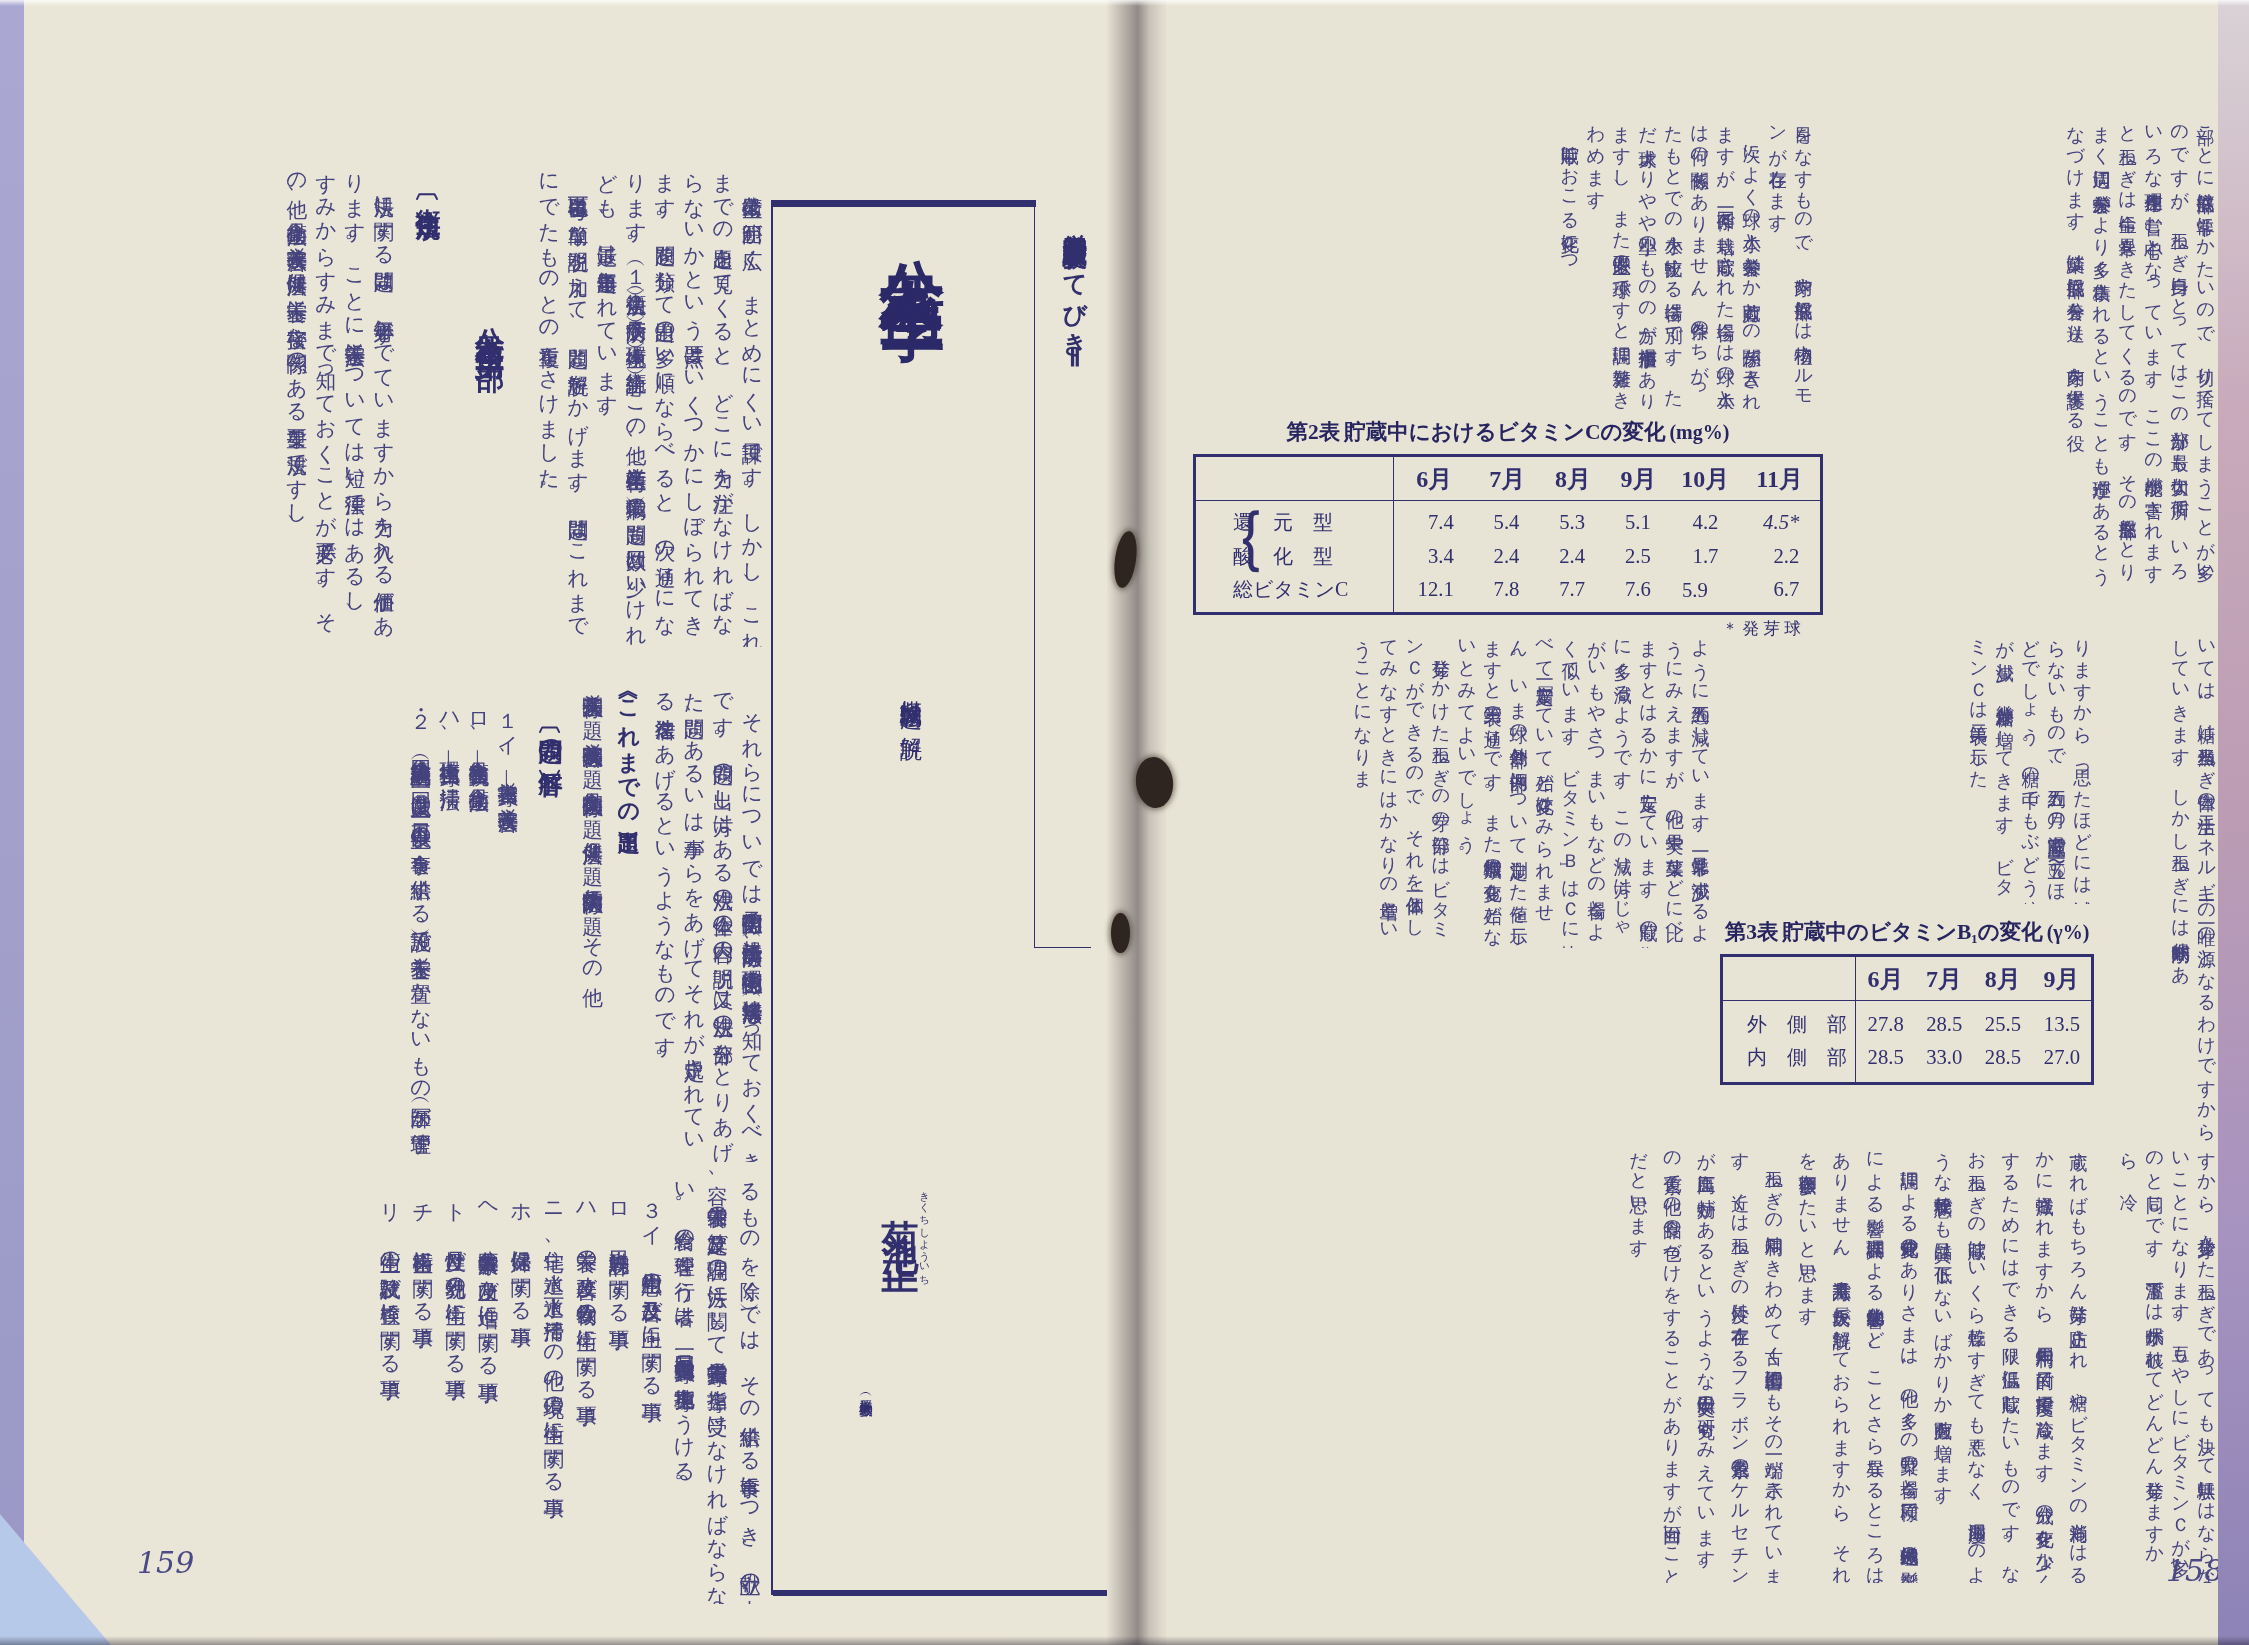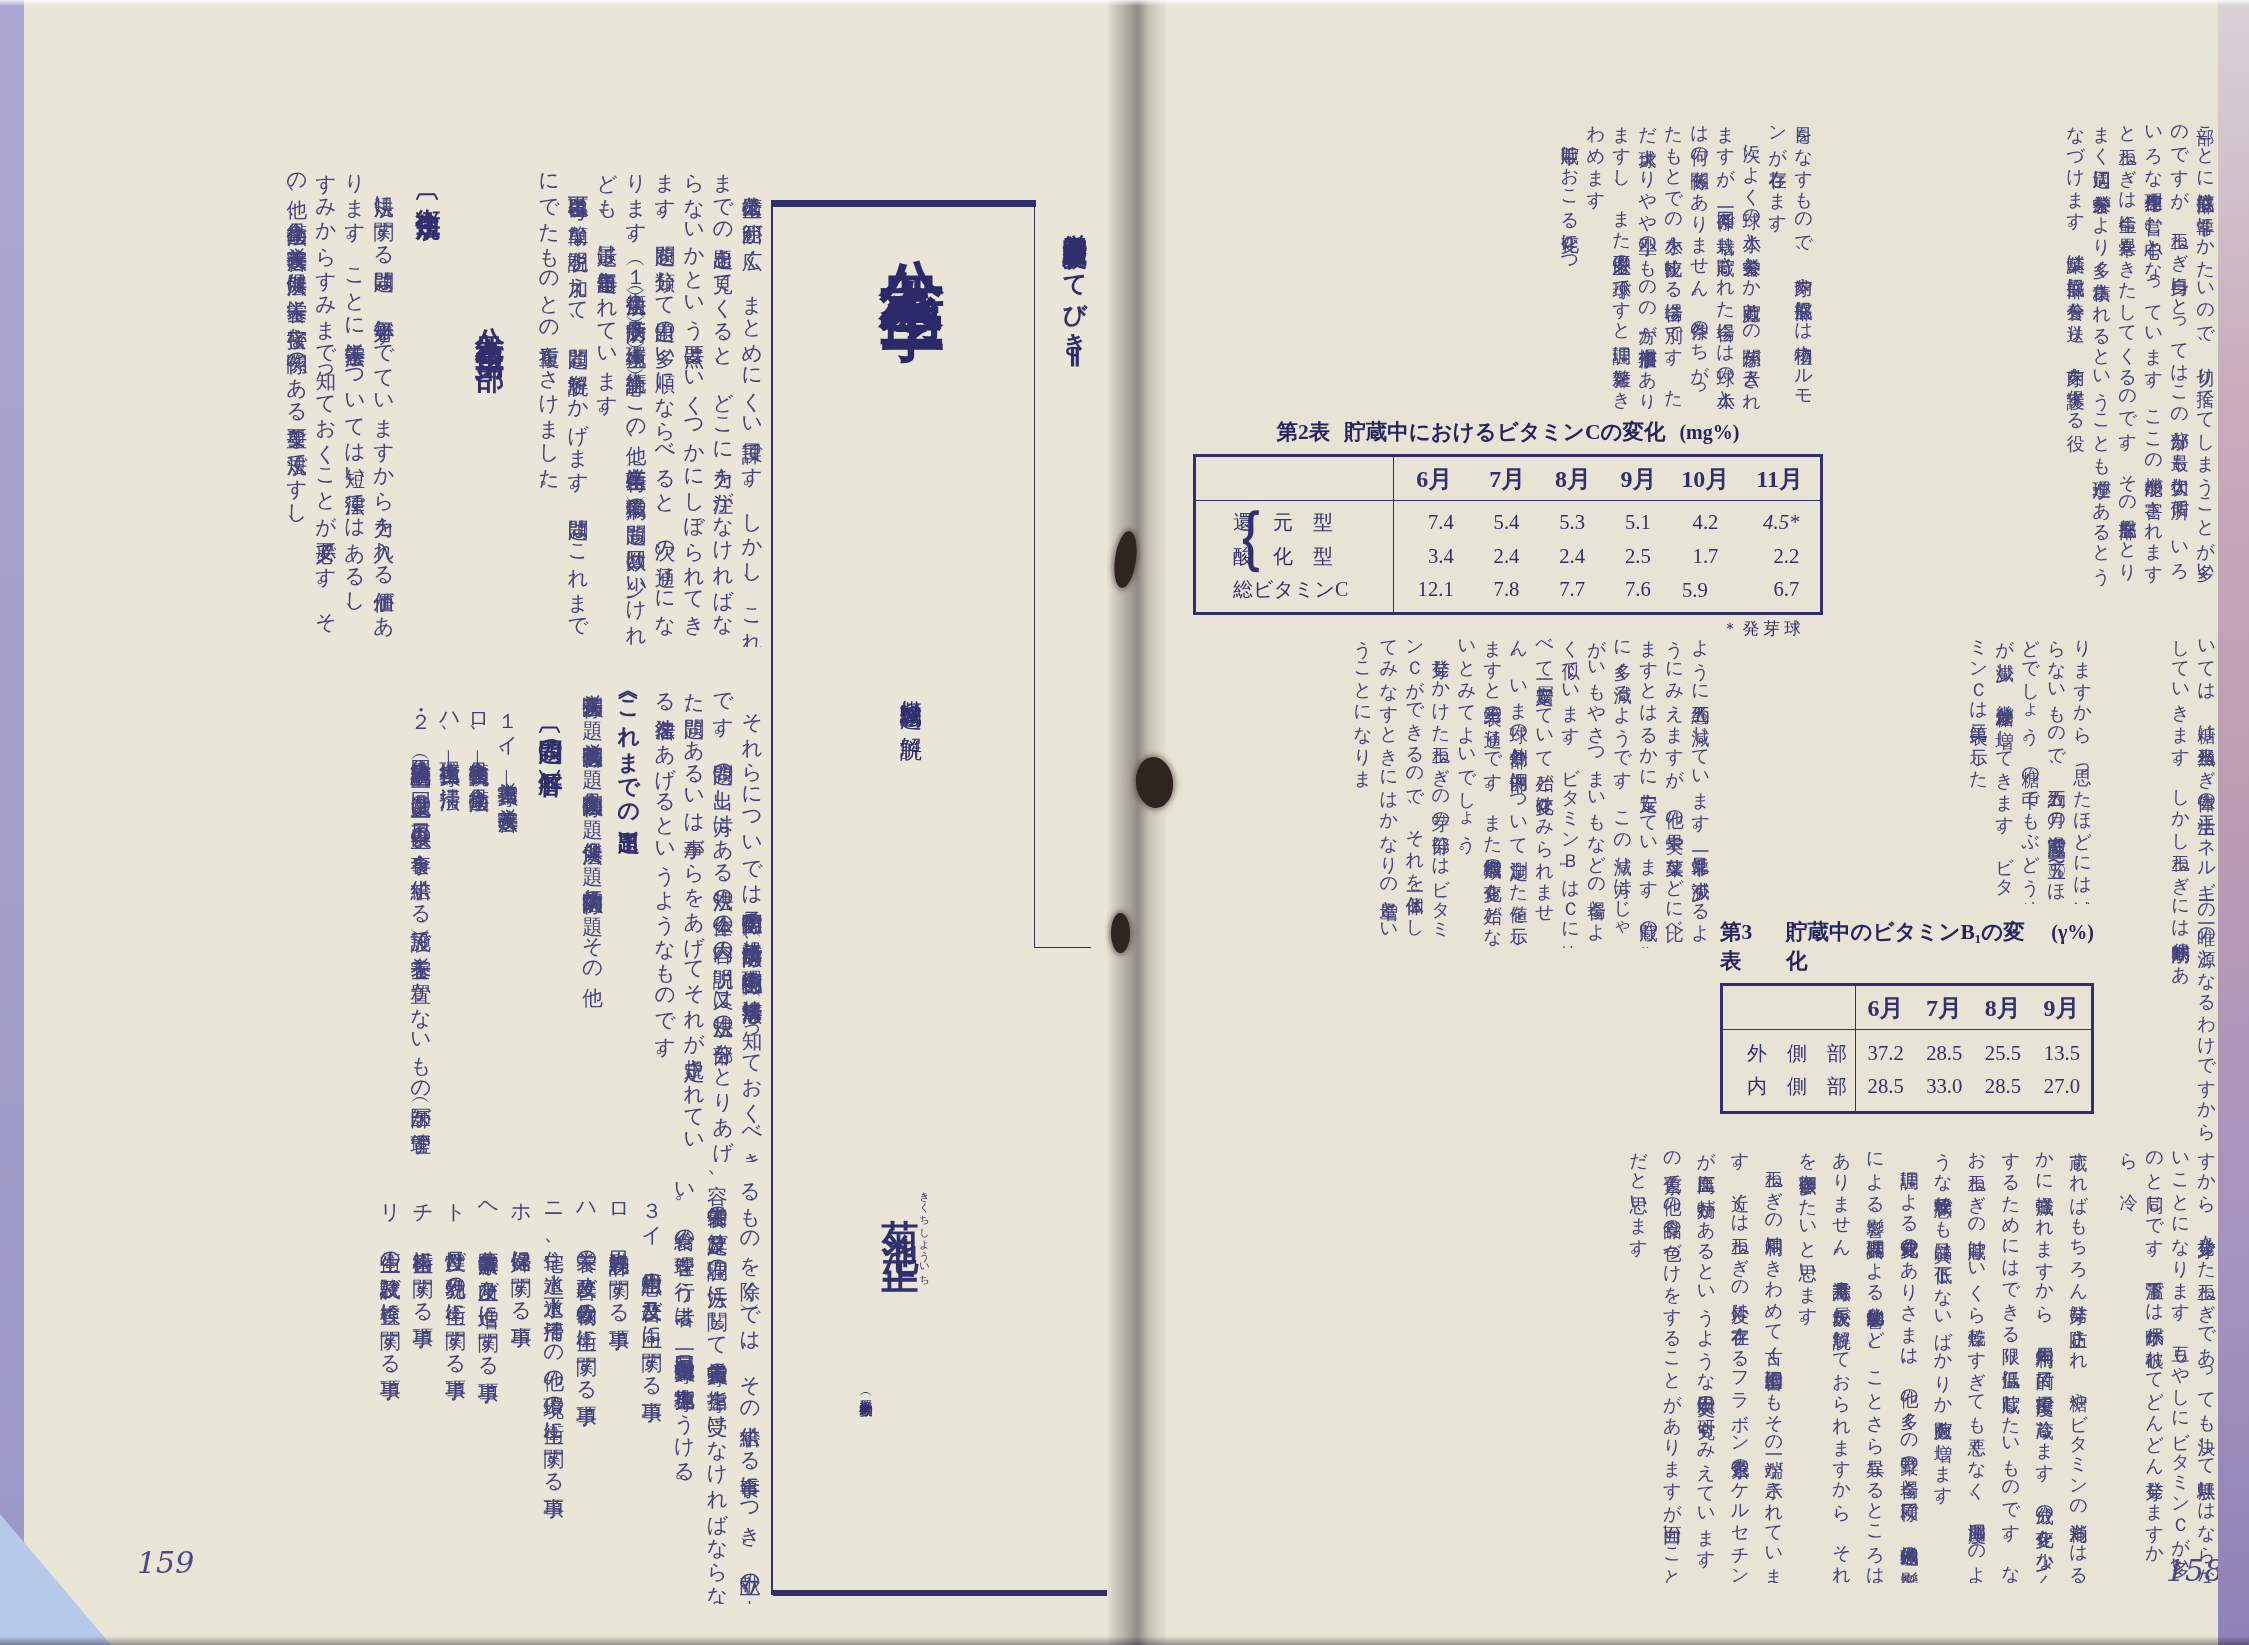--- a/index.html
+++ b/index.html
@@ -45,21 +45,21 @@
     font-size:65px;font-weight:bold;color:#2b2968;letter-spacing:9.5px;}
   .title-sub{position:absolute;left:889px;top:683px;width:37px;height:239px;z-index:3;
     font-size:22px;color:var(--ink);letter-spacing:1.6px;}
   .author{position:absolute;left:827px;top:1184px;width:103px;height:422px;z-index:3;color:var(--ink);}
   .author .aname{font-size:37px;letter-spacing:12.7px;font-weight:bold;}
   .author .aff{font-size:13.5px;padding-top:204px;letter-spacing:0.8px;}
   ruby rt{font-size:10.3px;letter-spacing:0;font-weight:normal;}
 
   
   .tbl-wrap{position:absolute;z-index:3;color:var(--ink);}
-  .tbl-caption{display:flex;justify-content:center;align-items:baseline;gap:14px;font-weight:bold;font-size:21.5px;margin-bottom:8px;color:#272560;}
+  .tbl-caption{display:flex;justify-content:center;align-items:baseline;gap:4px;font-weight:bold;font-size:21.5px;margin-bottom:8px;color:#272560;}
   .tbl-caption .unit{font-size:20px;font-weight:bold;}
   table.vtable{border-collapse:collapse;border:3.2px solid var(--ink);width:100%;background:transparent;}
   table.vtable th{border-bottom:1.6px solid var(--ink);font-weight:bold;font-size:24px;padding:5.6px 0;}
   table.vtable td{font-size:20.7px;padding:3.2px 0;}
   table.vtable .rowlabel{border-right:1.6px solid var(--ink);text-align:left;padding-left:37px;font-size:20px;margin-left:12px;}
   table.vtable .num{text-align:right;padding-right:20.7px;font-family:"Liberation Serif",serif;}
   .brace{position:absolute;font-size:68px;font-weight:normal;color:var(--ink);transform:scaleY(1.05);z-index:4;}
   .footnote{text-align:right;padding-right:22px;font-size:16.7px;margin-top:2px;color:var(--ink);}
 
   .pagenum{position:absolute;font-size:30px;font-style:italic;color:#4c4a86;font-family:"DejaVu Serif",serif;z-index:3;}
@@ -205,21 +205,21 @@
           <th class="rowlabel" style="width:134px;"></th>
           <th>6月</th>
           <th>7月</th>
           <th>8月</th>
           <th>9月</th>
         </tr>
       </thead>
       <tbody>
         <tr>
           <td class="rowlabel" style="padding:9.5px 0 3.2px 24px;">外　側　部</td>
-          <td class="num" style="padding-top:9.5px;padding-right:11px;">37.2</td>
+          <td class="num" style="padding-top:9.5px;padding-right:11px;">27.8</td>
           <td class="num" style="padding-top:9.5px;padding-right:11px;">28.5</td>
           <td class="num" style="padding-top:9.5px;padding-right:11px;">25.5</td>
           <td class="num" style="padding-top:9.5px;padding-right:11px;">13.5</td>
         </tr>
         <tr>
           <td class="rowlabel" style="padding:3.2px 0 11px 24px;">内　側　部</td>
           <td class="num" style="padding-bottom:11px;padding-right:11px;">28.5</td>
           <td class="num" style="padding-bottom:11px;padding-right:11px;">33.0</td>
           <td class="num" style="padding-bottom:11px;padding-right:11px;">28.5</td>
           <td class="num" style="padding-bottom:11px;padding-right:11px;">27.0</td>

